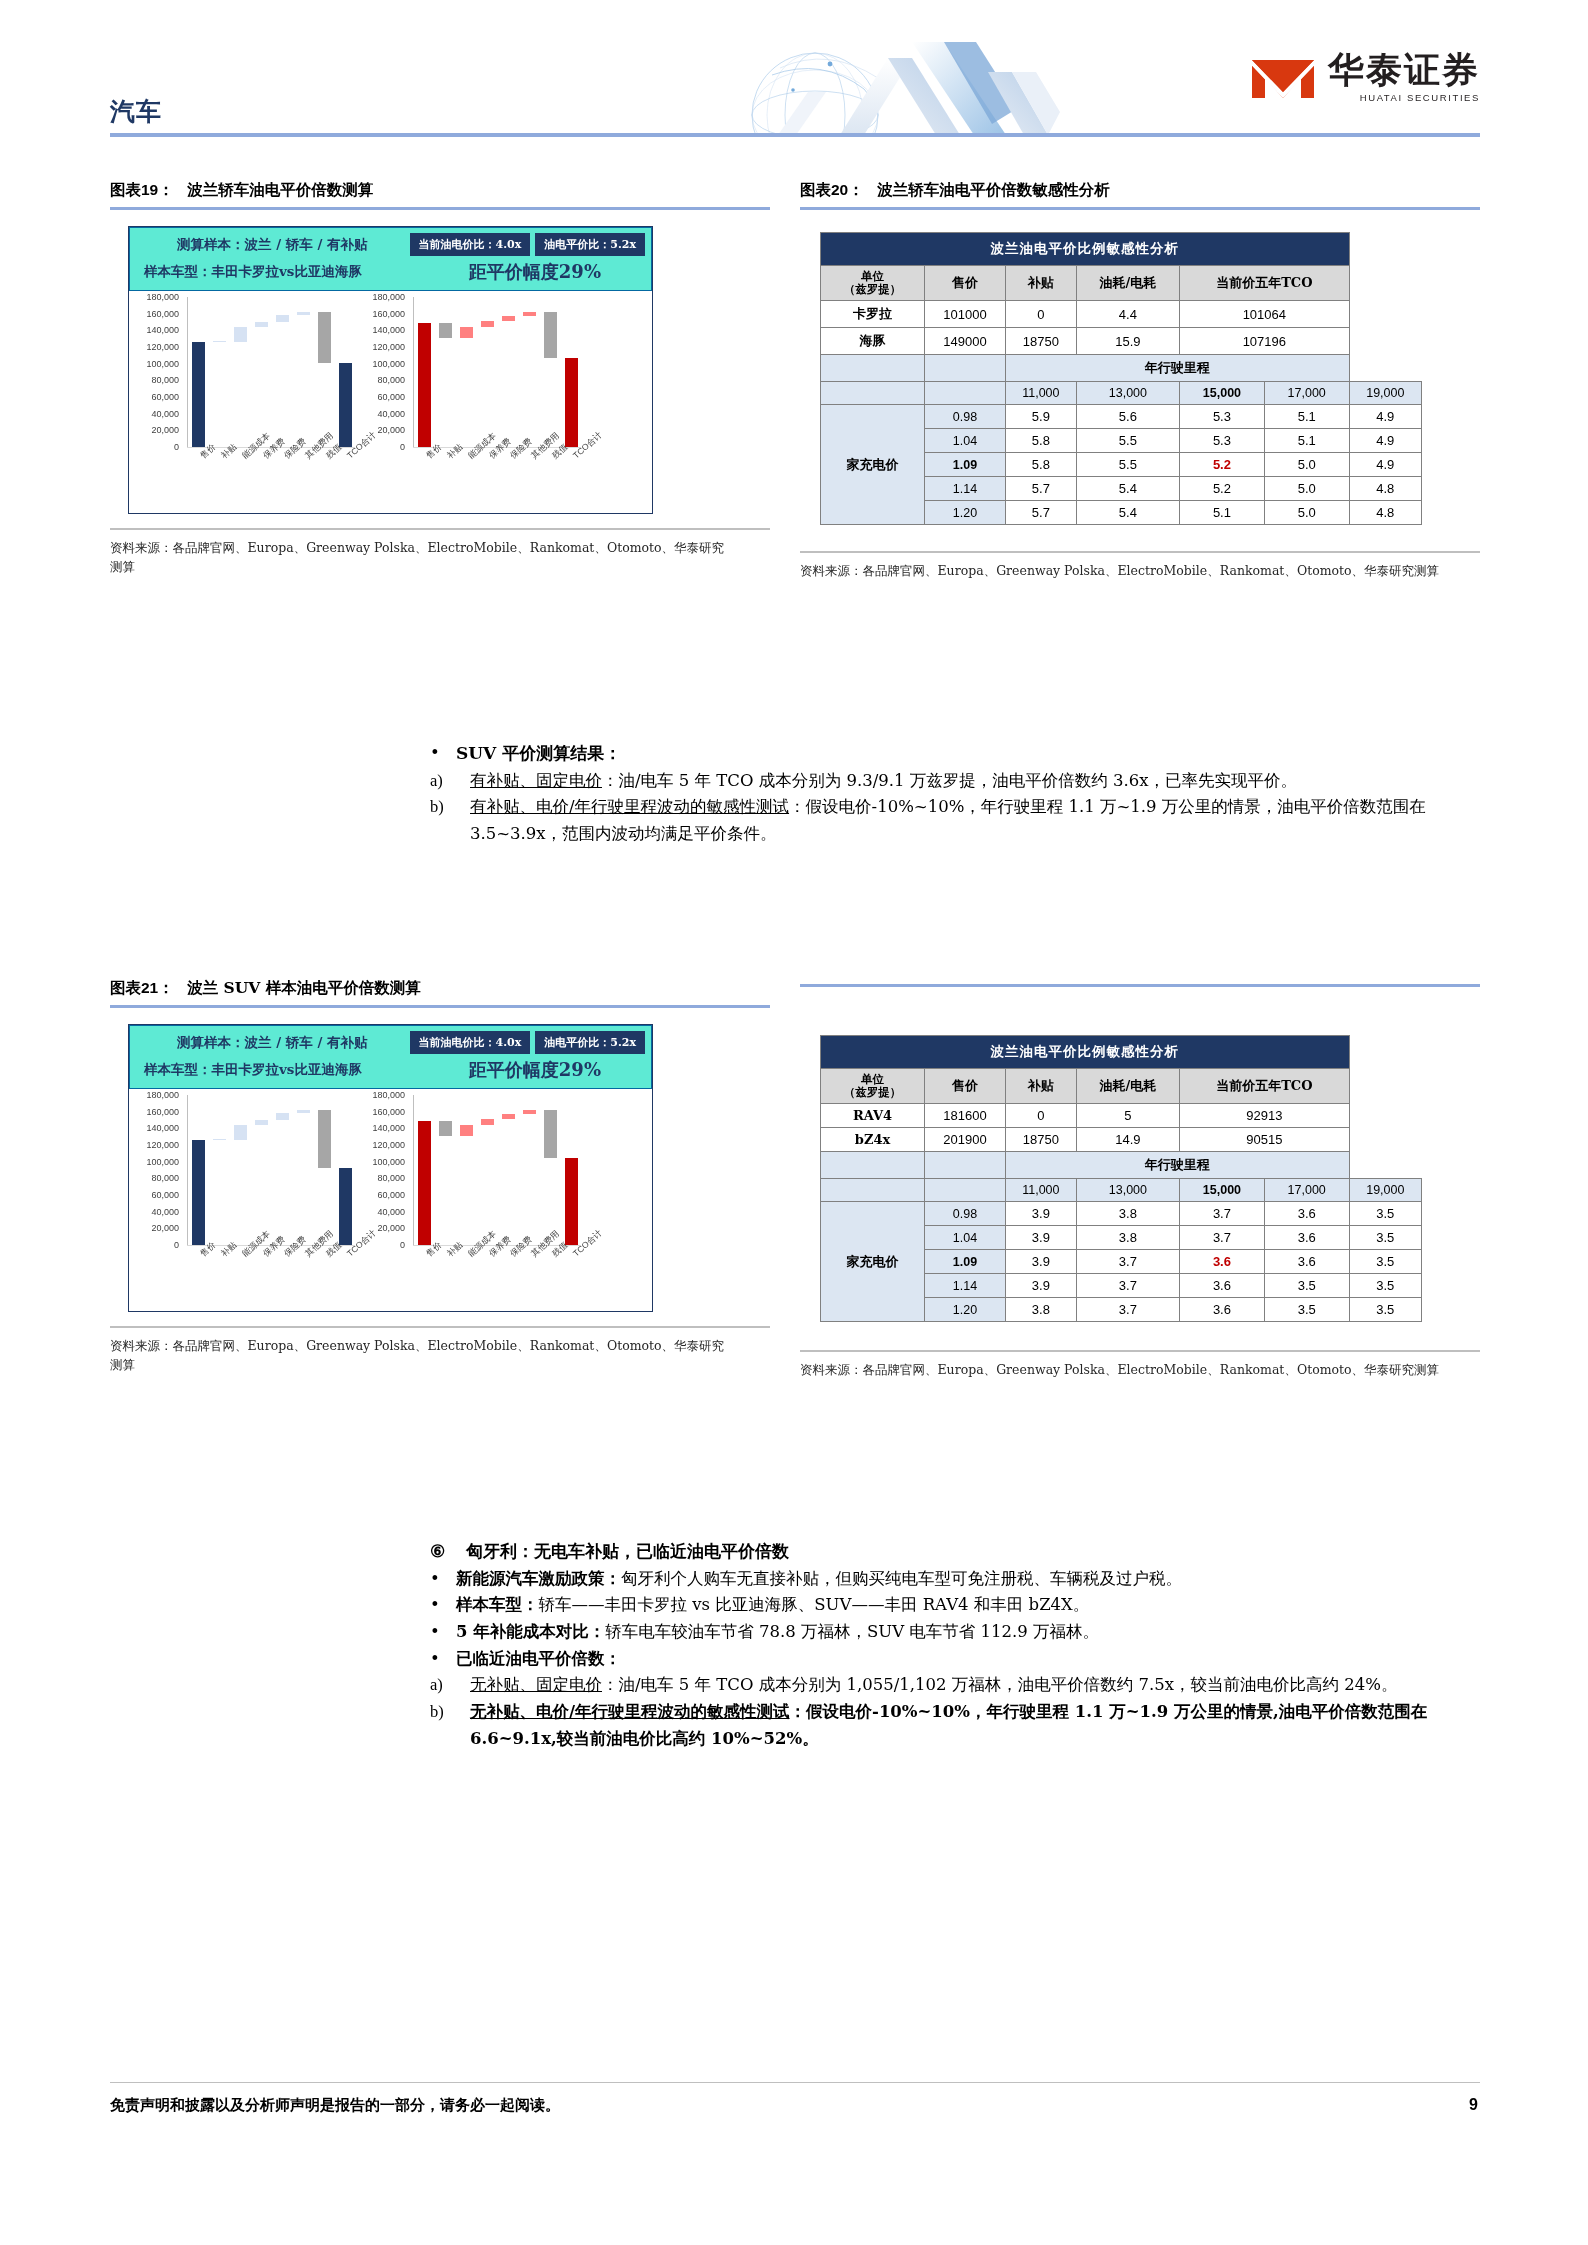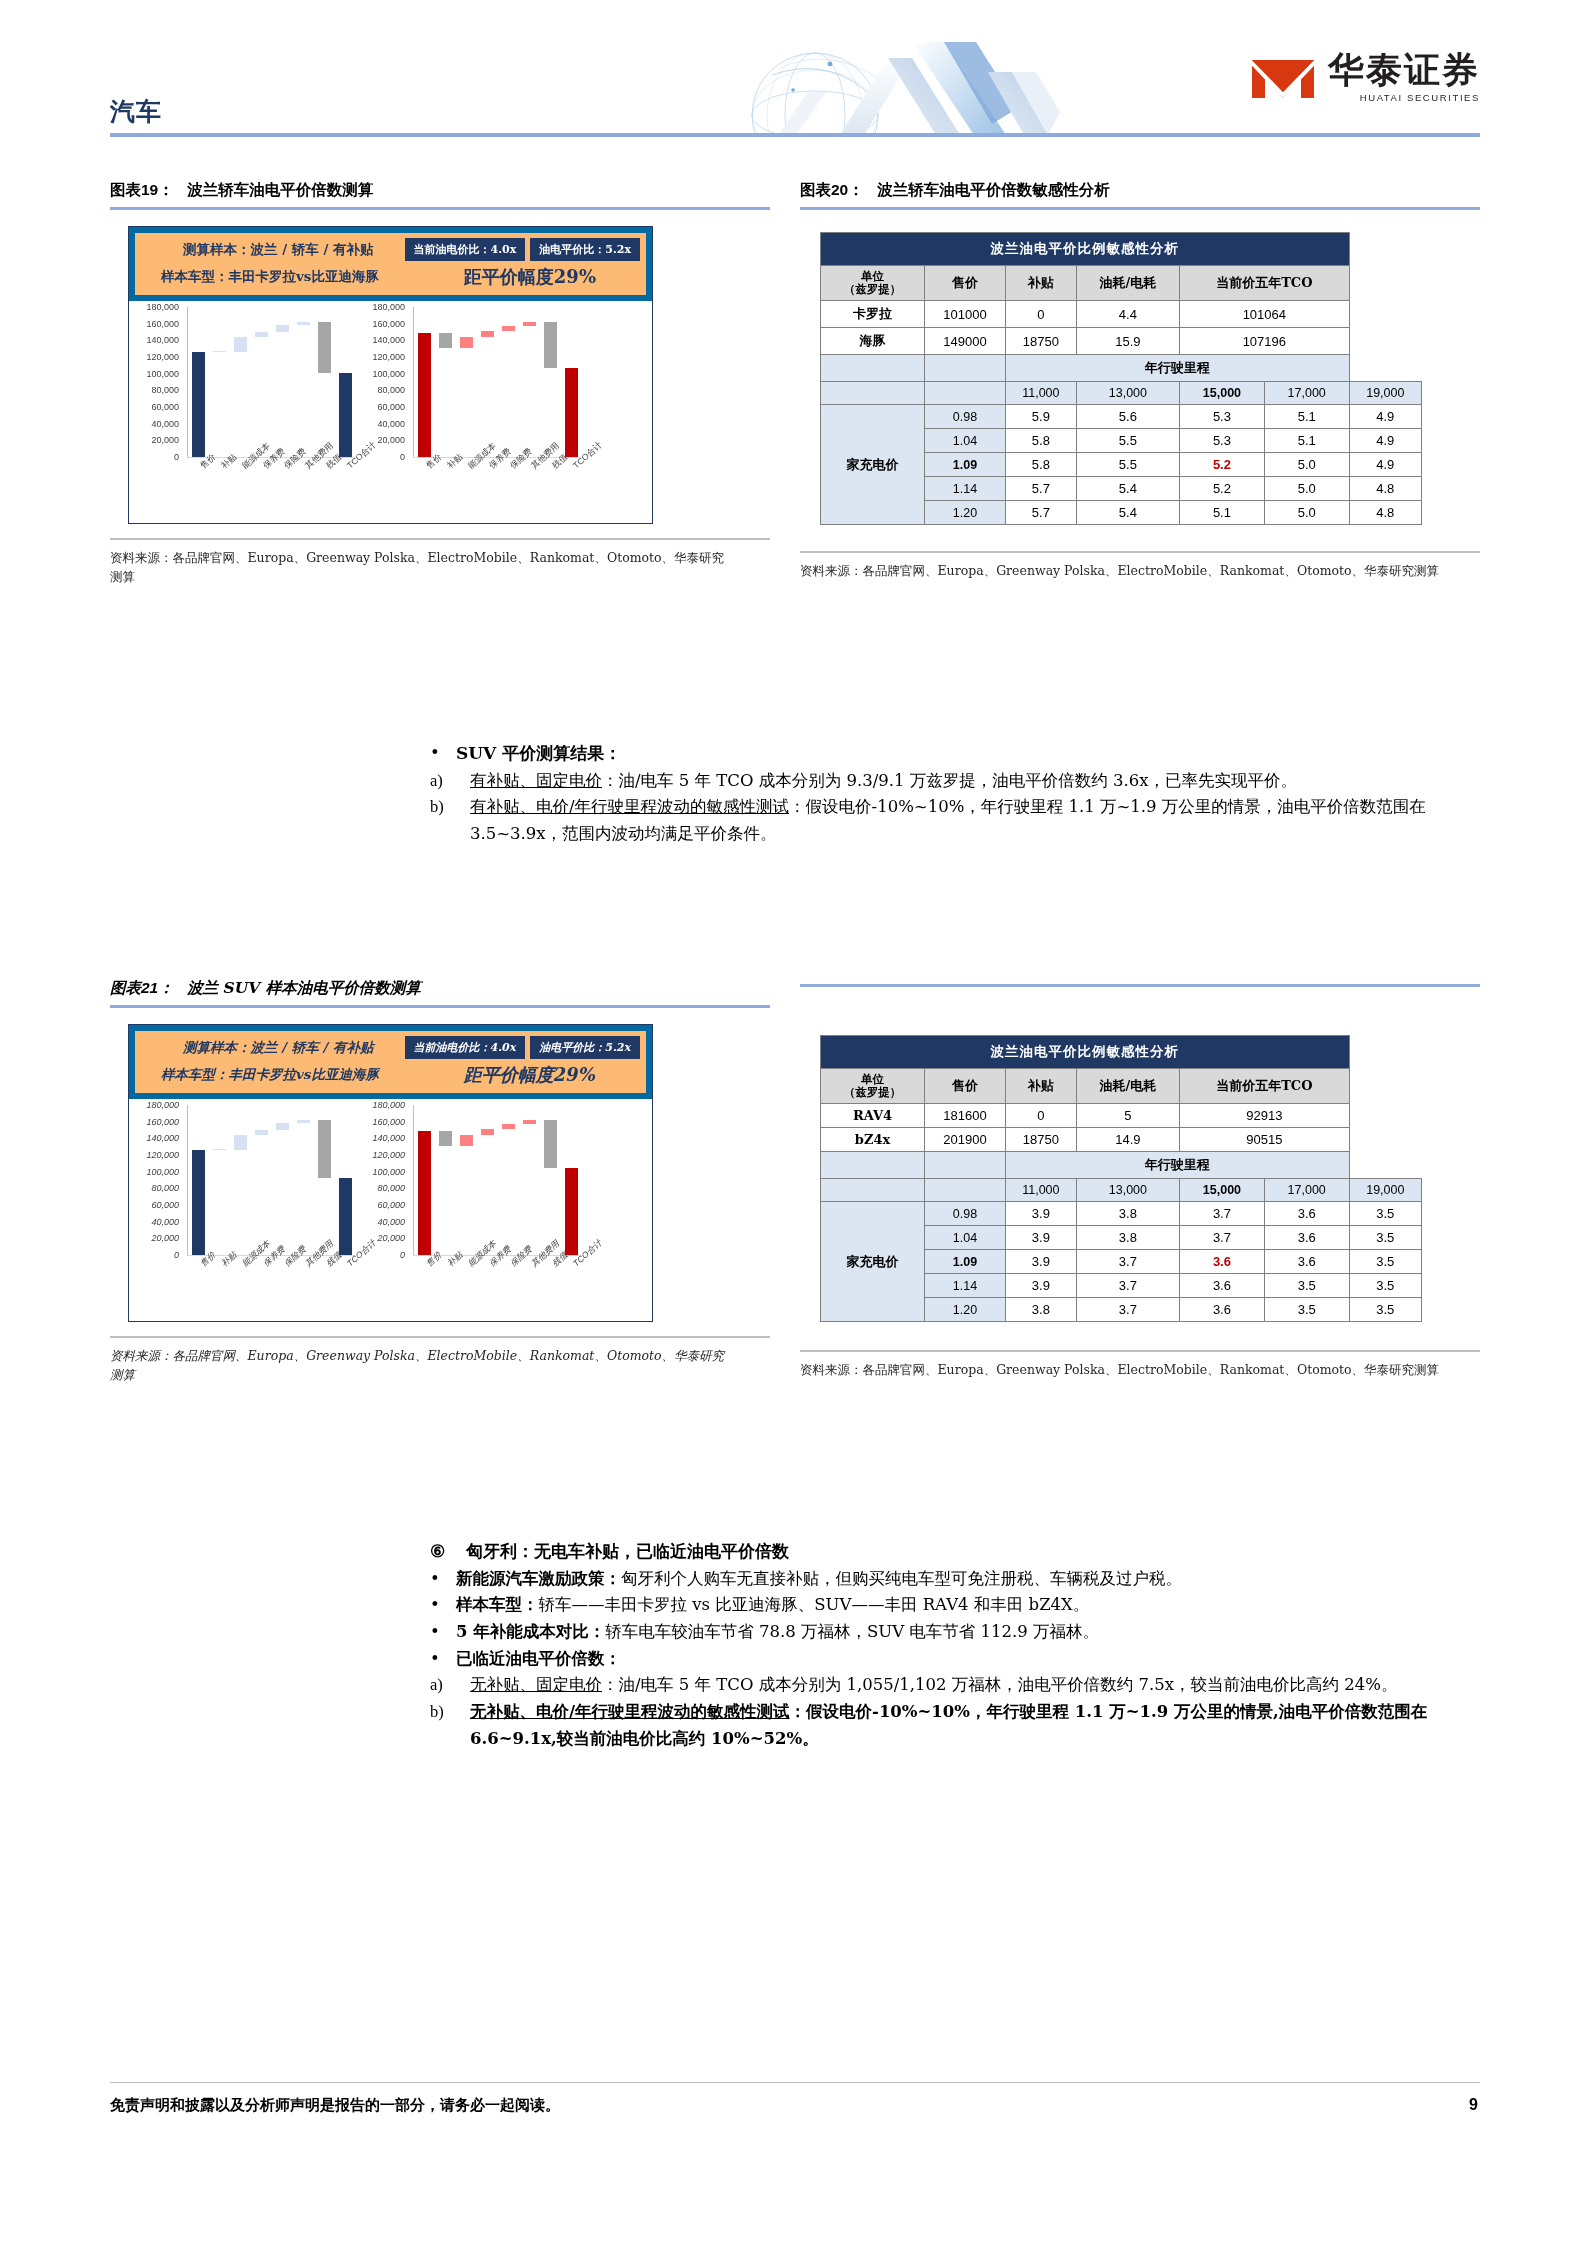--- a/index.html
+++ b/index.html
@@ -40,21 +40,21 @@
   .ex-title .num { font-family:"Liberation Sans", sans-serif; font-weight:700;}
   .ex-rule { height:3px; background:#8faadc; margin-top:6px; }
   .ex-src {
     font-family:"DejaVu Serif", serif; font-size:12.5px; color:#262626;
     line-height:1.55; margin-top:8px;
   }
   .ex-src-rule { height:2px; background:#bfbfbf; }
 
   
   .fig-box { border:1.5px solid #1f3864; background:#ffffff; }
-  .ib { background:#fdba74; padding:5px 6px 6px 22px; border:6px solid #0369a1;}
+  .ib { background:#5eead4; padding:5px 6px 6px 10px; border:1px solid #0369a1;}
   .ib-row1 { display:flex; align-items:stretch; gap:5px; }
   .ib-l {
     flex:1; display:flex; align-items:center; justify-content:center;
     font-family:"DejaVu Serif", serif; font-weight:700; font-size:13.5px; color:#1f3864;
     white-space:nowrap;
   }
   .ib-tag {
     background:#1f3864; color:#fff; padding:4px 9px;
     font-family:"DejaVu Serif", serif; font-weight:700; font-size:11px;
     display:flex; align-items:center; white-space:nowrap;
@@ -387,21 +387,21 @@
           <div class="ab-mark">a)</div>
           <div style="flex: 1 1 0%;"><span class="u">有补贴、固定电价</span><span>：油/电车 5 年 TCO 成本分别为 9.3/9.1 万兹罗提，油电平价倍数约 3.6x，已率先实现平价。</span></div>
         </div>
         <div class="ab-line">
           <div class="ab-mark">b)</div>
           <div style="flex: 1 1 0%;"><span class="u">有补贴、电价/年行驶里程波动的敏感性测试</span><span>：假设电价-10%~10%，年行驶里程 1.1 万~1.9 万公里的情景，油电平价倍数范围在 3.5~3.9x，范围内波动均满足平价条件。</span></div>
         </div>
       </div>
   </div>
 
-  <div class="exhibit" style="left:110px; top:978px; width:660px;font-style:italic;">
+  <div class="exhibit" style="left:110px; top:978px; width:660px;">
     <div class="ex-title">
       <span class="num">图表21：</span>
       <span style="margin-left:8px;">波兰 SUV 样本油电平价倍数测算</span>
     </div>
     <div class="ex-rule"></div>
 
     <div style="margin-top:16px; margin-left:18px; width:525px;">
       <div class="fig-box">
         <div class="ib">
           <div class="ib-row1">

